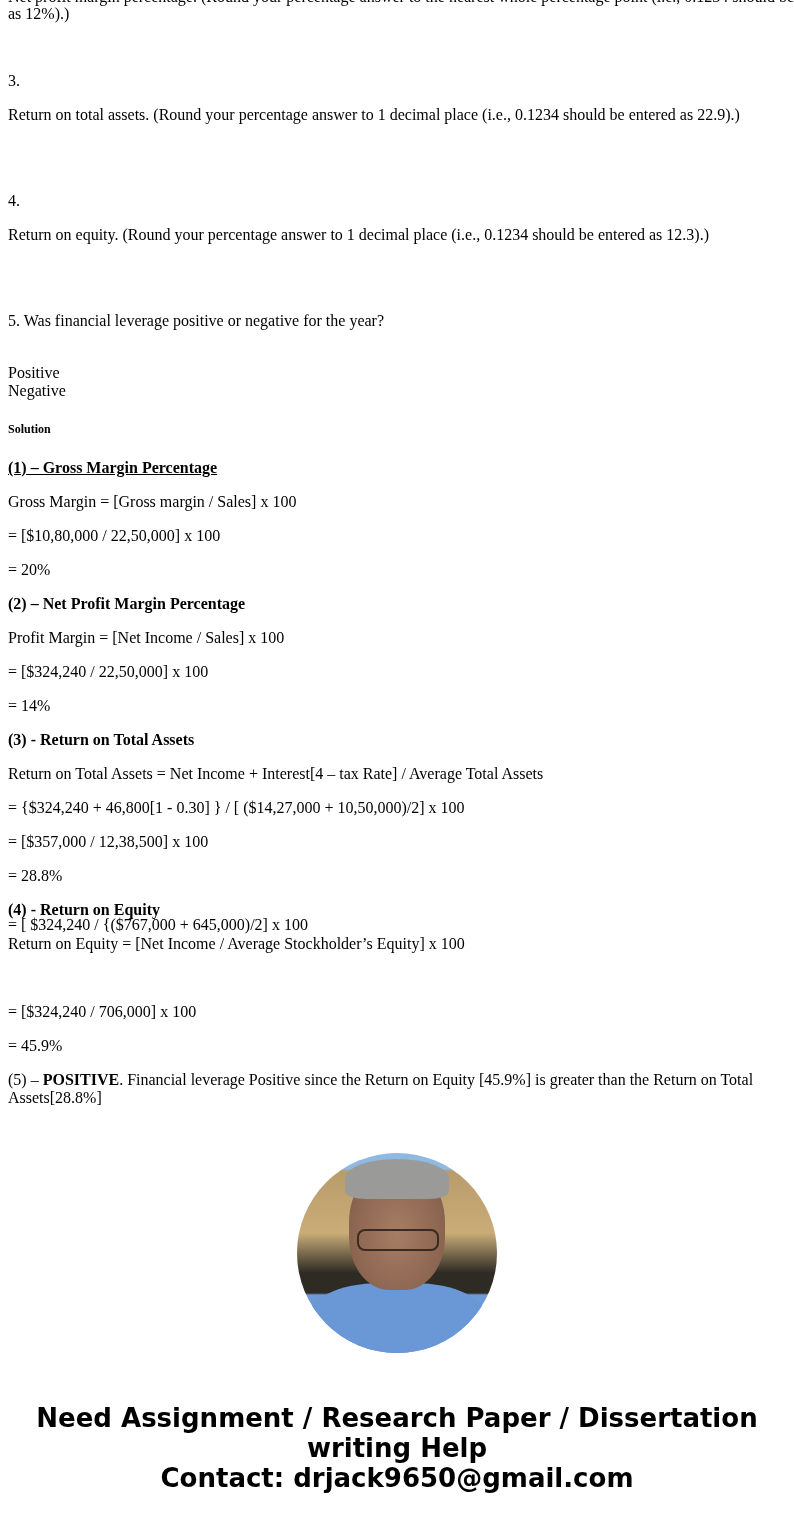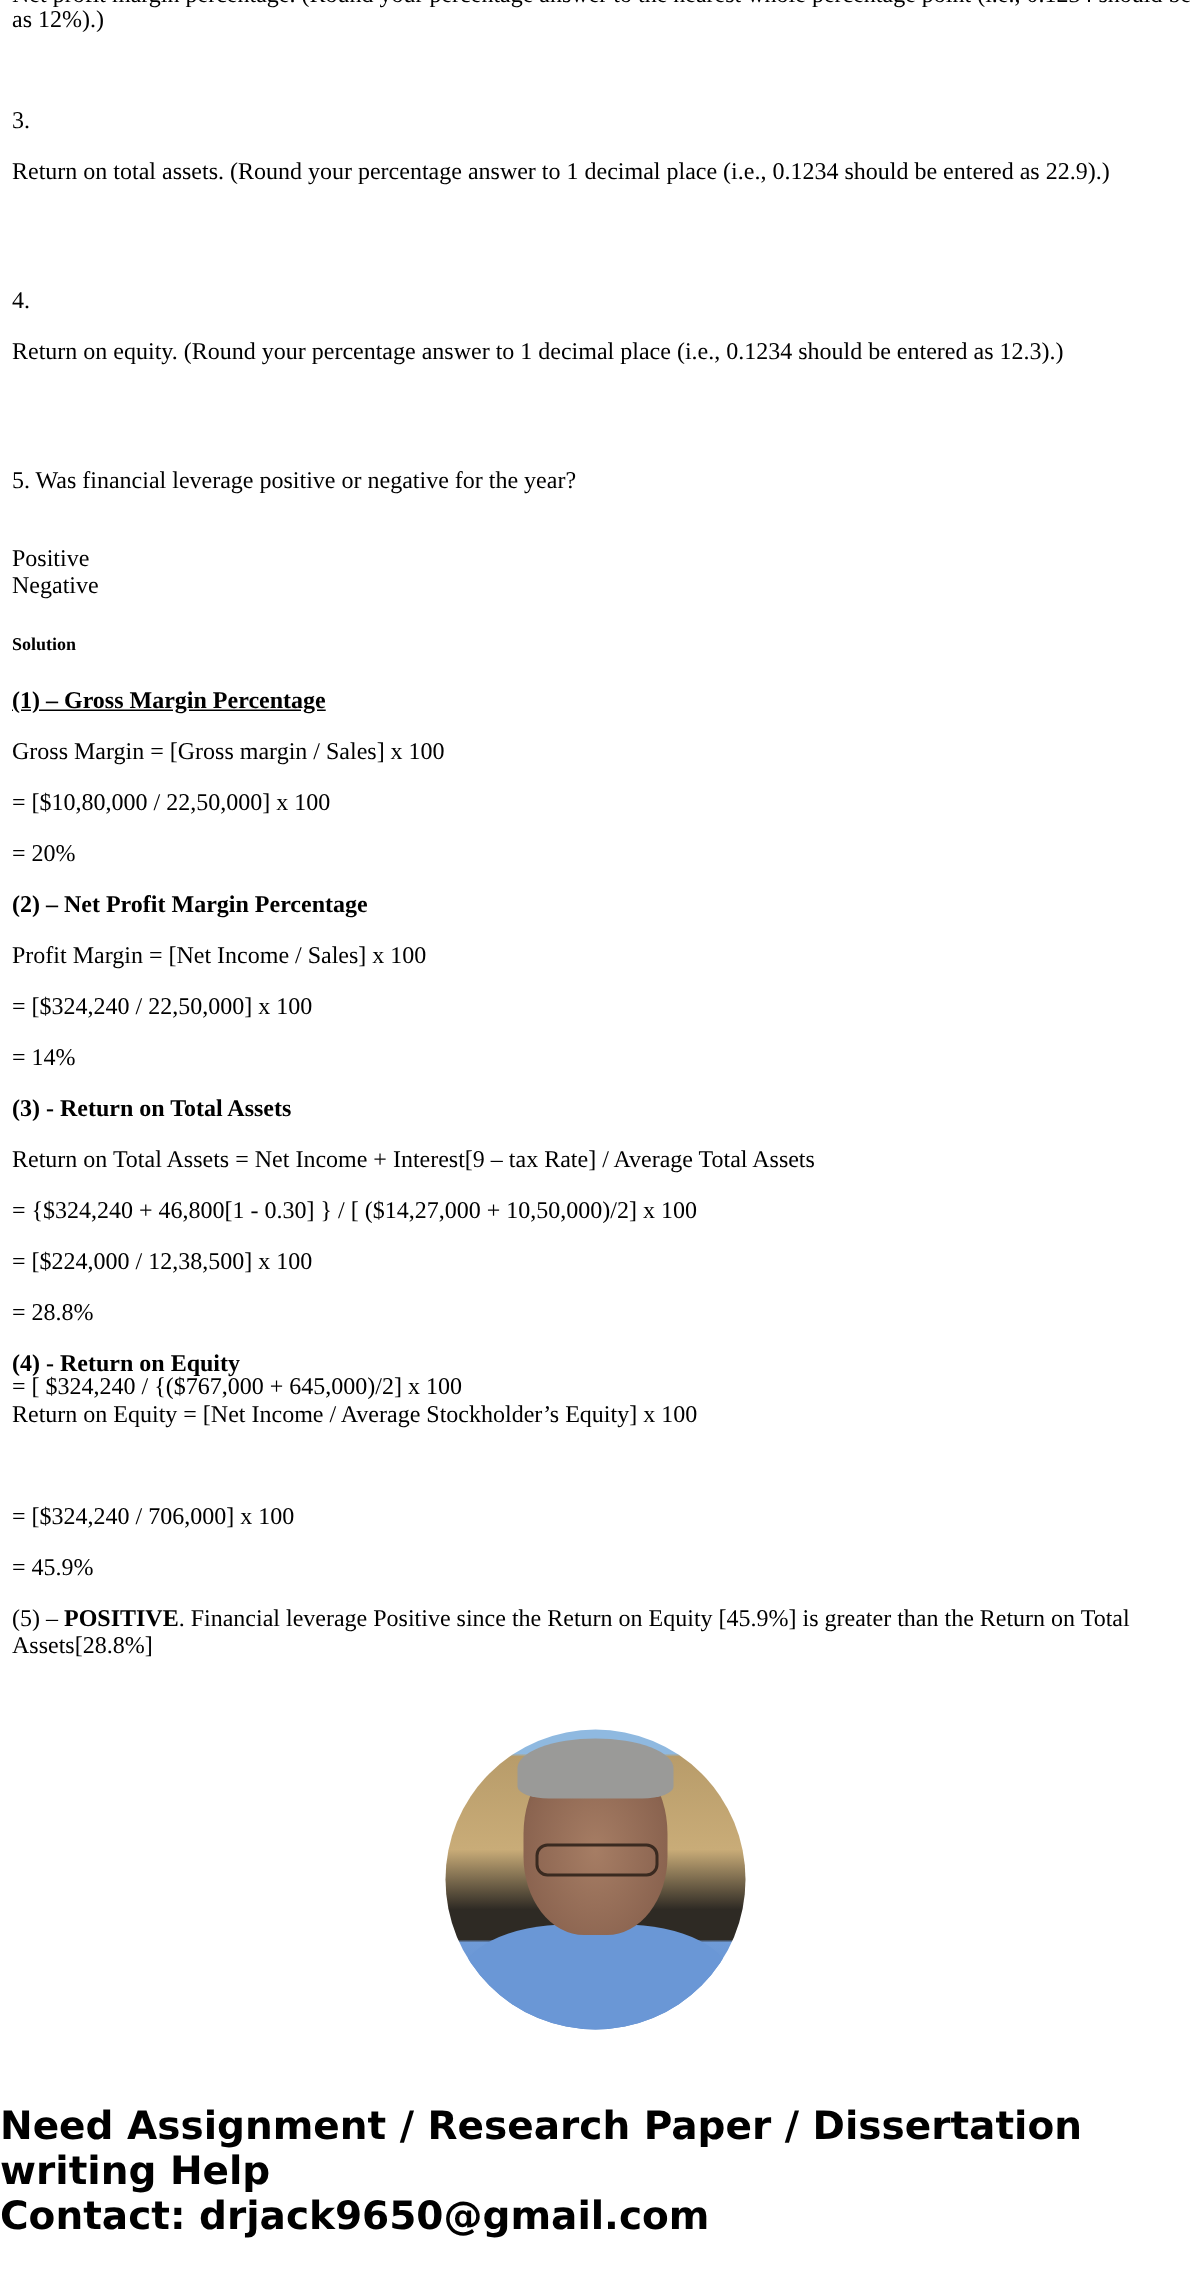--- a/index.html
+++ b/index.html
@@ -33,21 +33,21 @@
     .avatar .glasses {
       position: absolute; left: 60px; top: 76px; width: 82px; height: 22px;
       border: 2px solid #3a2a20; border-radius: 8px; box-sizing: border-box;
     }
     .avatar .shirt {
       position: absolute; left: 10px; top: 130px; width: 180px; height: 90px;
       border-radius: 40% 40% 0 0; background: #6a97d6;
     }
     .footer-cta {
       position: absolute; left: 0; width: 794px; top: 1403px;
-      text-align: left; font-family: "DejaVu Sans", sans-serif;
+      text-align: center; font-family: "DejaVu Sans", sans-serif;
       font-weight: bold; font-size: 26px; line-height: 30px;
     }
   </style>
 </head>
 <body>
 
 <div>
 
   <p class="abs" style="top:-12px;">Net profit margin percentage. (Round your percentage answer to the nearest whole percentage point (i.e., 0.1234 should be entered</p>
   <p class="abs" style="top:5px;">as 12%).)</p>
@@ -68,23 +68,23 @@
   <p class="abs" style="top:493px;">Gross Margin = [Gross margin / Sales] x 100</p>
   <p class="abs" style="top:527px;">= [$10,80,000 / 22,50,000] x 100</p>
   <p class="abs" style="top:561px;">= 20%</p>
 
   <p class="abs bold" style="top:595px;">(2) – Net Profit Margin Percentage</p>
   <p class="abs" style="top:629px;">Profit Margin = [Net Income / Sales] x 100</p>
   <p class="abs" style="top:663px;">= [$324,240 / 22,50,000] x 100</p>
   <p class="abs" style="top:697px;">= 14%</p>
 
   <p class="abs bold" style="top:731px;">(3) - Return on Total Assets</p>
-  <p class="abs" style="top:765px;">Return on Total Assets = Net Income + Interest[9 – tax Rate] / Average Total Assets</p>
+  <p class="abs" style="top:765px;">Return on Total Assets = Net Income + Interest[4 – tax Rate] / Average Total Assets</p>
   <p class="abs" style="top:799px;text-align:center;">= {$324,240 + 46,800[1 - 0.30] } / [ ($14,27,000 + 10,50,000)/2] x 100</p>
-  <p class="abs" style="top:833px;">= [$224,000 / 12,38,500] x 100</p>
+  <p class="abs" style="top:833px;">= [$357,000 / 12,38,500] x 100</p>
   <p class="abs" style="top:867px;">= 28.8%</p>
 
   <p class="abs bold" style="top:901px;">(4) - Return on Equity</p>
   <p class="abs" style="top:935px;">Return on Equity = [Net Income / Average Stockholder’s Equity] x 100</p>
   <p class="abs" style="top:916px;">= [ $324,240 / {($767,000 + 645,000)/2] x 100</p>
   <p class="abs" style="top:1003px;">= [$324,240 / 706,000] x 100</p>
   <p class="abs" style="top:1037px;">= 45.9%</p>
 
   <p class="abs" style="top:1071px; white-space:normal; width:770px;"><span>(5) – </span><b>POSITIVE</b><span>. Financial leverage Positive since the Return on Equity [45.9%] is greater than the Return on Total Assets[28.8%]</span></p>
 

